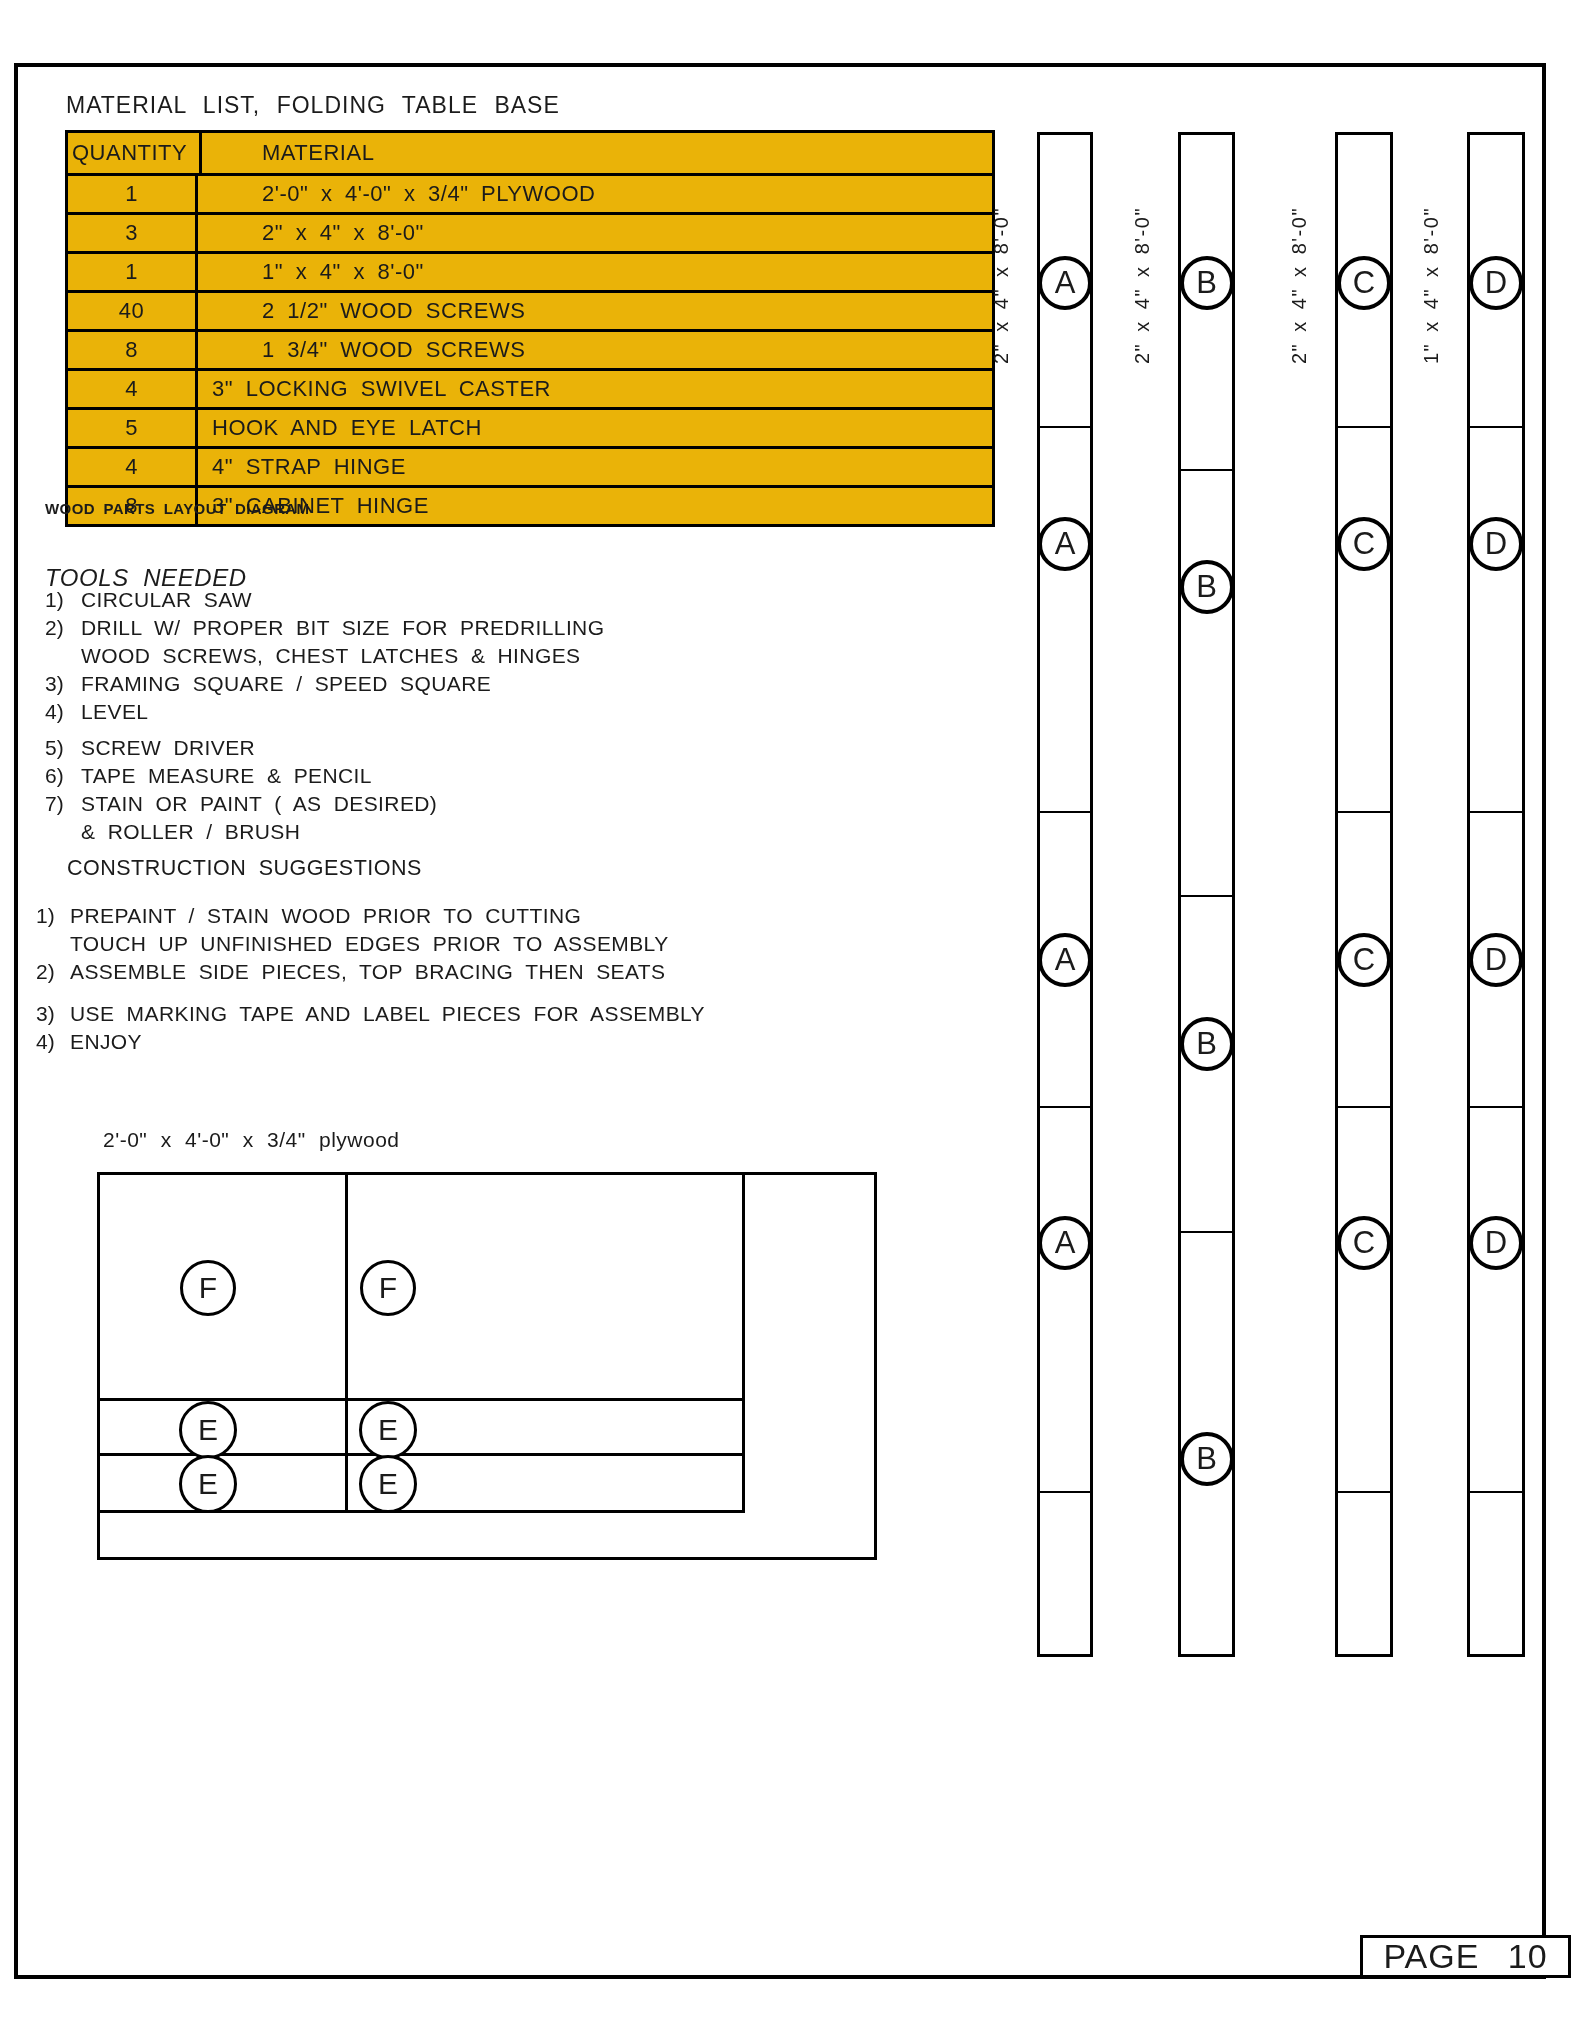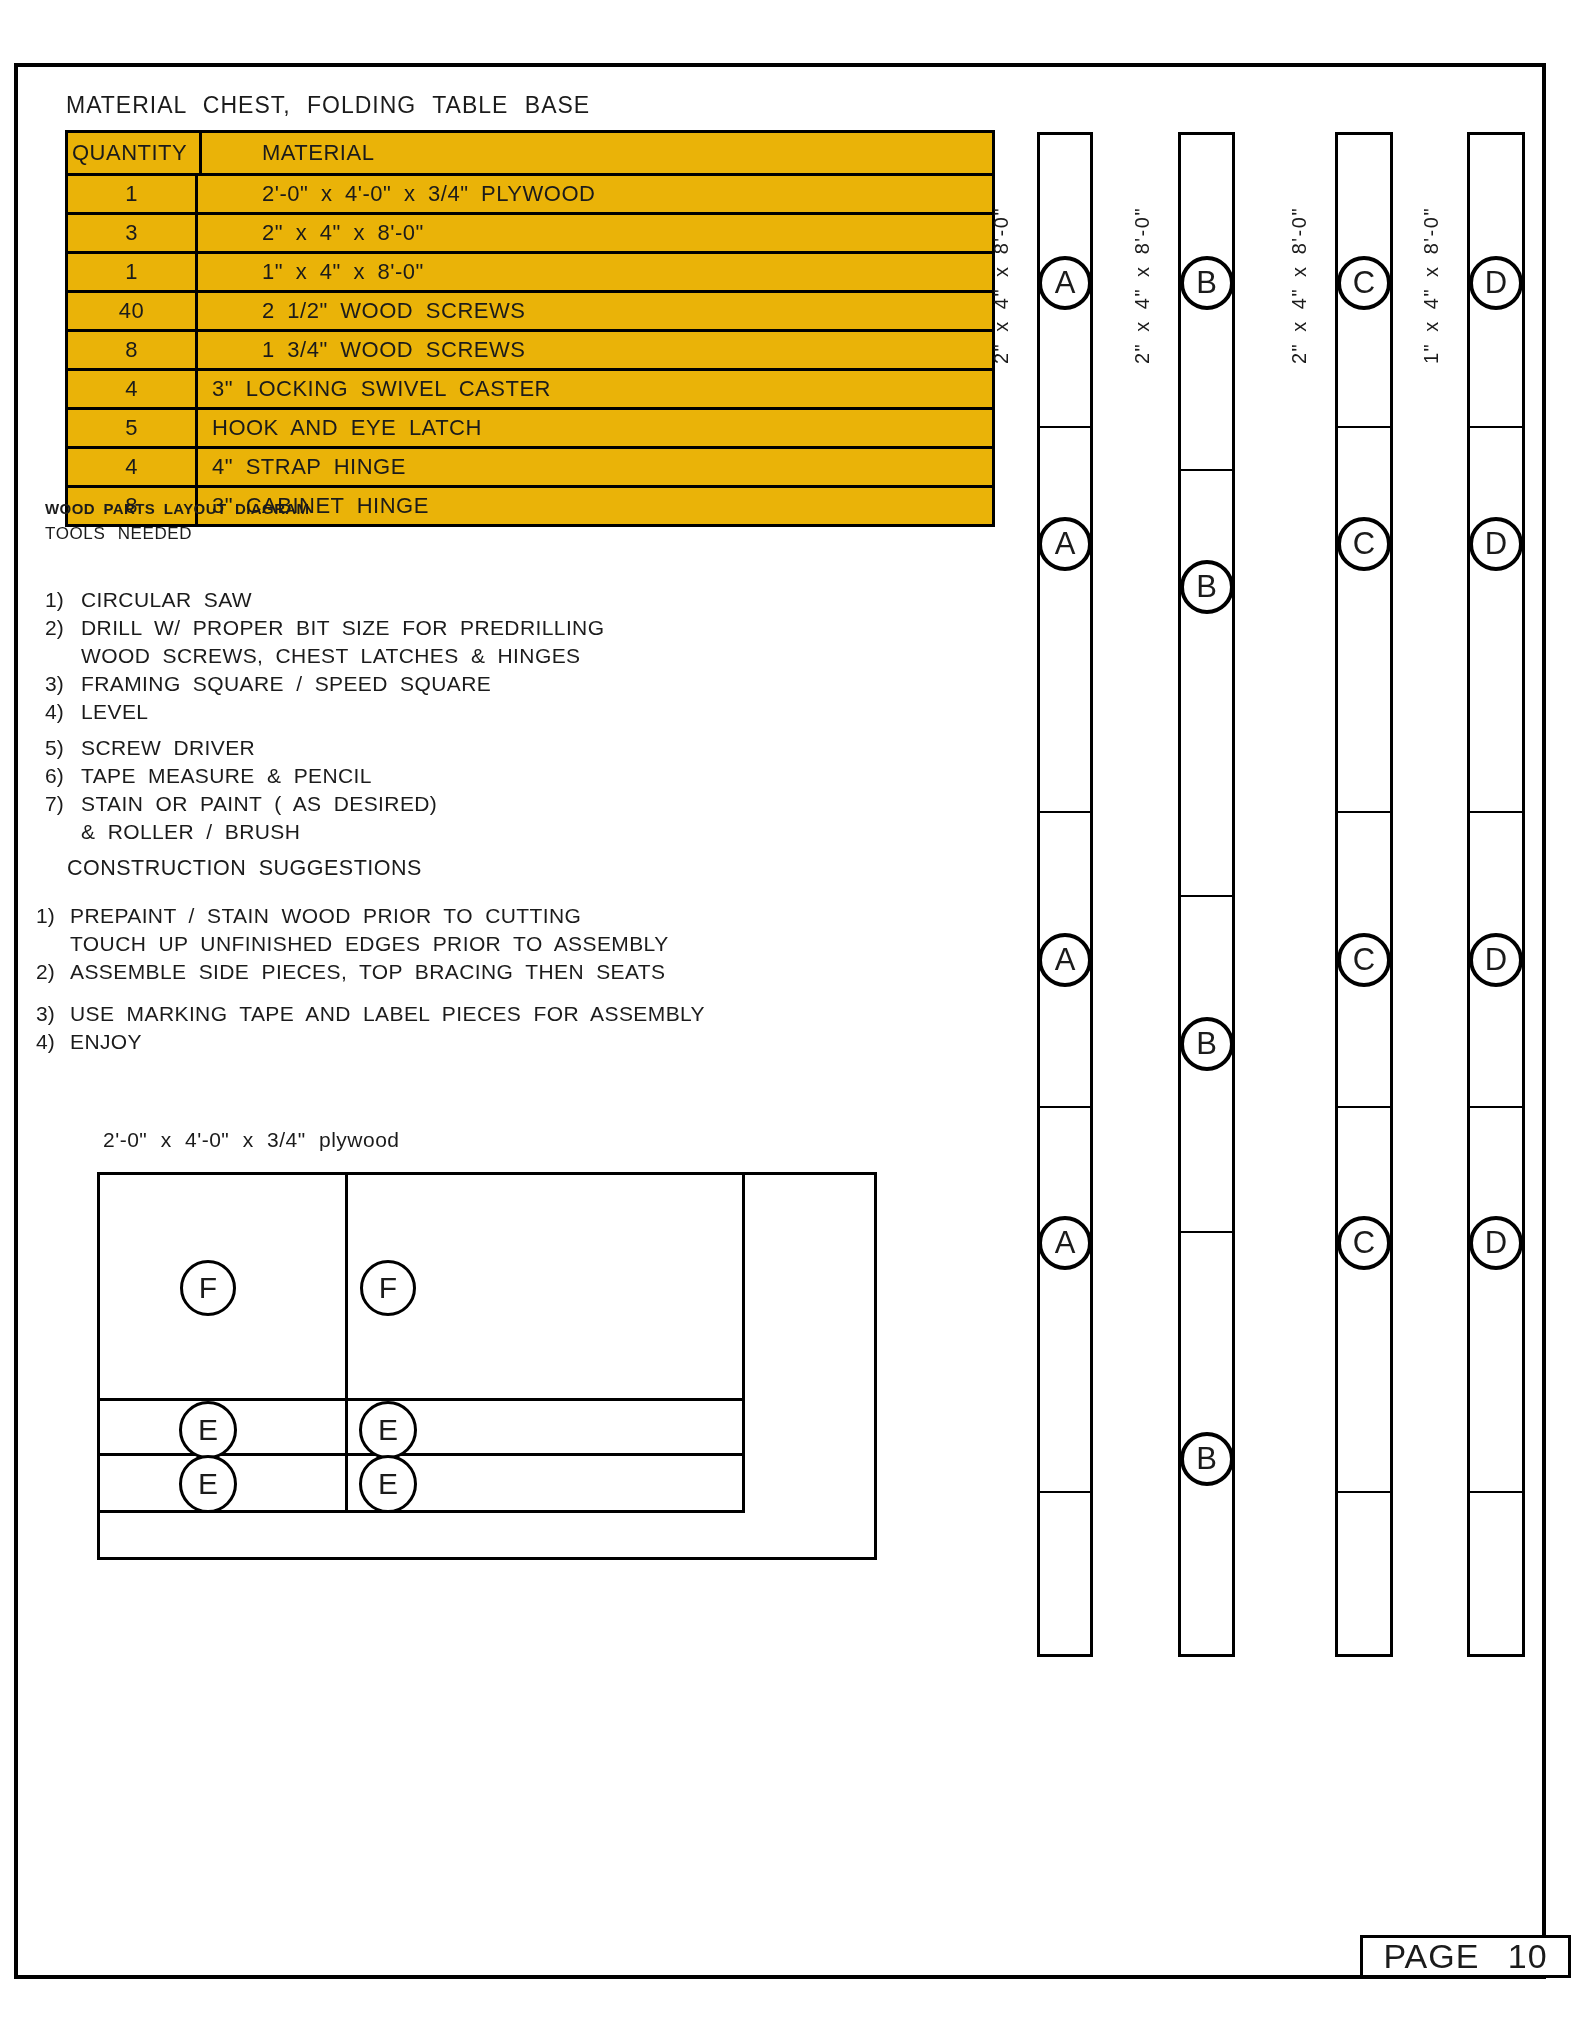--- a/index.html
+++ b/index.html
@@ -12,21 +12,21 @@
   .mtable{left:65px;top:130px;width:930px;border:3px solid #000;box-sizing:border-box;background:#eab308;}
   .mrow{display:flex;height:36px;line-height:36px;font-size:22px;border-top:3px solid #000;}
   .mrow.header{height:40px;line-height:40px;border-top:none;}
   .qcell{width:127px;border-right:3px solid #000;text-align:center;flex:none;letter-spacing:0.5px;}
   .mrow.header .qcell{text-align:left;padding-left:4px;letter-spacing:0.5px;}
   .mcell{flex:1;padding-left:14px;letter-spacing:0.5px;word-spacing:6px;white-space:nowrap;}
   .mcell.ind{padding-left:64px;}
   .mrow.header .mcell{padding-left:60px;}
   
   .layout-note{left:45px;top:500px;font-size:15px;font-weight:700;letter-spacing:0.4px;word-spacing:4px;}
-  .sect-title{left:45px;top:524px;font-size:17px;letter-spacing:0.6px;word-spacing:7px;}
+  .sect-title{left:45px;top:564px;font-size:24px;letter-spacing:0.6px;word-spacing:7px;font-style:italic;}
   .list{left:45px;top:586px;font-size:21px;}
   .lrow{display:flex;height:28px;line-height:28px;white-space:nowrap;}
   .lrow .num{width:36px;flex:none;}
   .lrow .txt{letter-spacing:0.4px;word-spacing:6px;text-align:center;}
   .gap-above{margin-top:8px;}
   .constr-title{left:36px;top:856px;font-size:21.5px;letter-spacing:0.5px;word-spacing:6px;margin-left:31px;}
   .sugg{left:36px;top:902px;font-size:21px;}
   .sugg .num{width:34px;}
   .gap-above2{margin-top:14px;}
   
@@ -43,21 +43,21 @@
   .url-box{left:10px;top:1935px;width:512px;height:43px;border:3px solid #000;box-sizing:border-box;background:#fff;line-height:37px;padding-left:10px;font-size:22px;letter-spacing:0px;white-space:nowrap;}
   .page-box{left:1360px;top:1935px;width:211px;height:43px;border:3px solid #000;box-sizing:border-box;background:#fff;line-height:37px;text-align:center;font-size:34px;letter-spacing:1px;word-spacing:18px;}
 </style>
 </head>
 <body>
 
 <div class="canvas">
 
   <div class="abs page-frame"></div>
 
-  <div class="abs doc-title">MATERIAL CHEST, FOLDING TABLE BASE</div>
+  <div class="abs doc-title">MATERIAL LIST, FOLDING TABLE BASE</div>
 
   <div class="abs mtable">
     <div class="mrow header">
       <div class="qcell">QUANTITY</div>
       <div class="mcell">MATERIAL</div>
     </div>
     <div class="mrow">
       <div class="qcell">1</div>
       <div class="mcell ind">2'-0" x 4'-0" x 3/4" PLYWOOD</div>
     </div>

